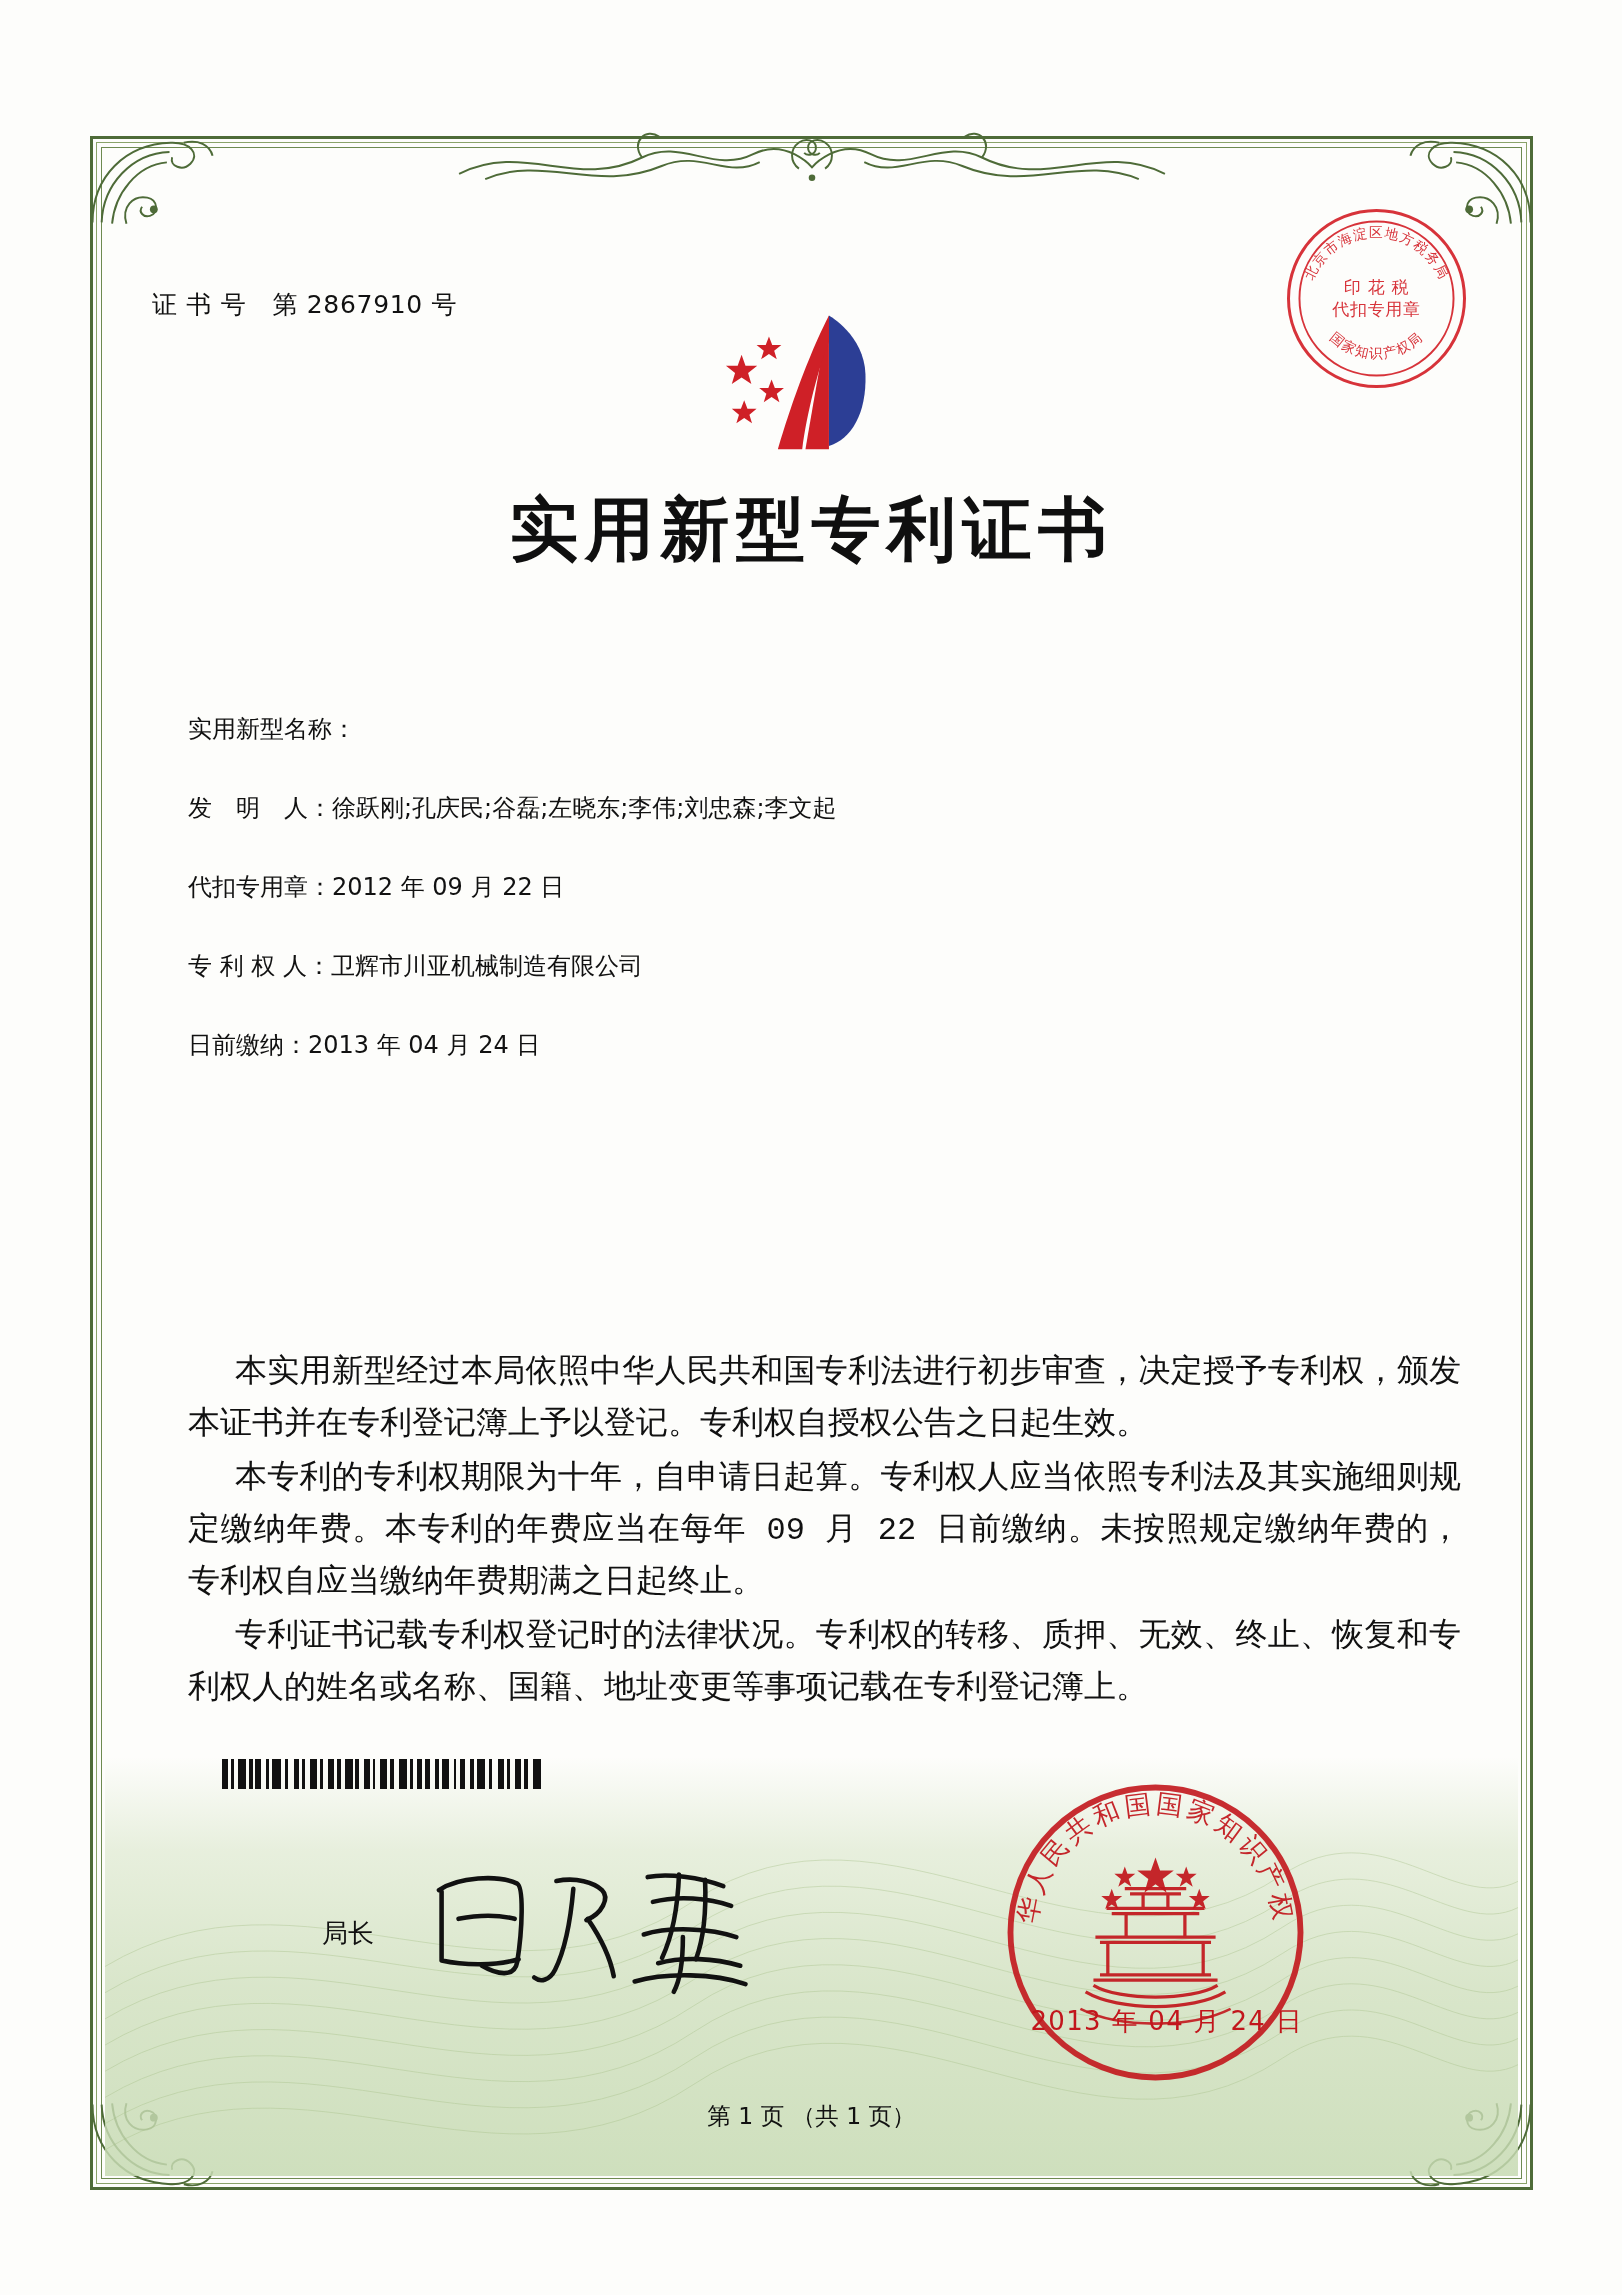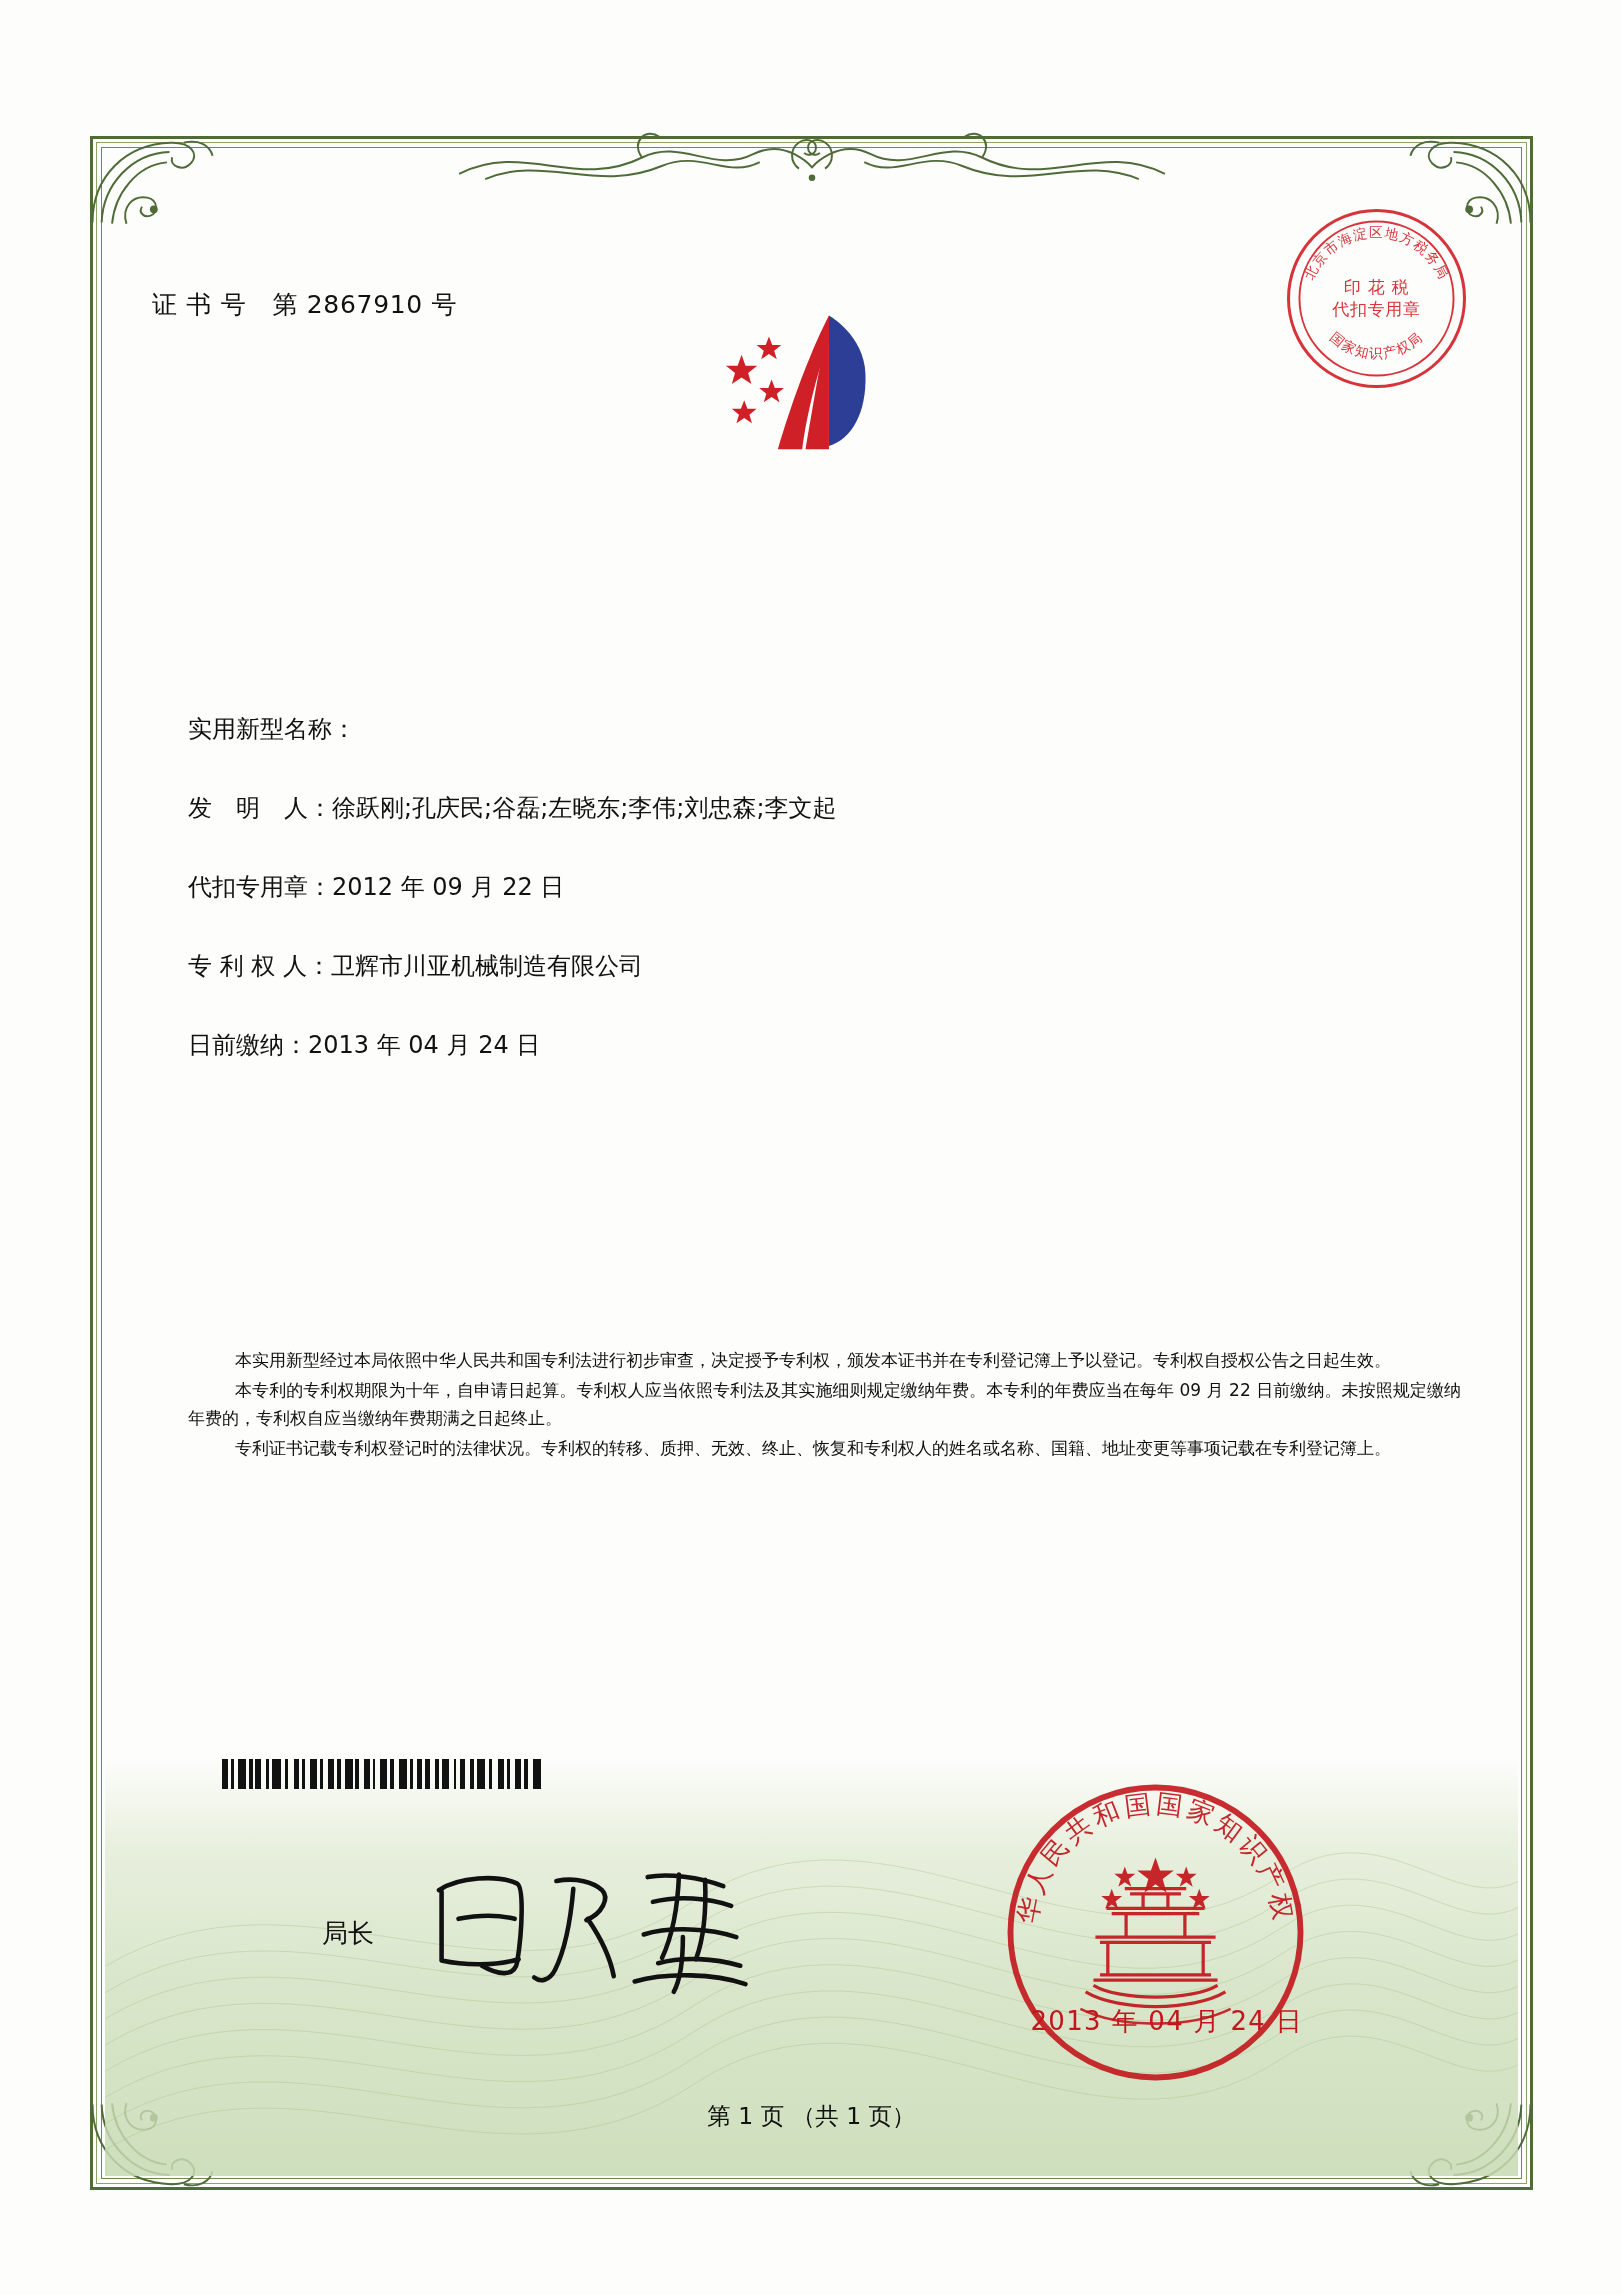--- a/index.html
+++ b/index.html
@@ -139,24 +139,25 @@
   .field.mono .val{
     font-family:"DejaVu Sans Mono","Liberation Mono",monospace;
     font-size:23px;
     letter-spacing:0.7px;
   }
 
   
   .body-text{
     position:absolute;
     left:188px;right:162px;top:1347px;
-    font-size:17px;
+    font-size:32px;
     line-height:1.62;
     color:#111;
     text-align:justify;
+    font-family:Liberation Mono, monospace;
   }
   .body-text p{
     margin:0 0 2.6px 0;
     text-indent:47px;
   }
 
   
   .barcode{
     position:absolute;
     left:222px;top:1759px;
@@ -312,20 +313,21 @@
           <textPath href="#arcBot" startOffset="50%" text-anchor="middle">国家知识产权局</textPath>
         </text>
       </svg>
       <div class="ts-center">
         <div>印 花 税</div>
         <div>代扣专用章</div>
       </div>
     </div>
   </div>
 
+  <div class="title">实用新型专利证书</div>
 
   <div class="fields">
     <div class="field">
       <span class="lbl">实用新型名称：</span>
     </div>
     <div class="field">
       <span class="lbl">发　明　人：</span>
       <span class="val">徐跃刚;孔庆民;谷磊;左晓东;李伟;刘忠森;李文起</span>
     </div>
     <div class="field">

